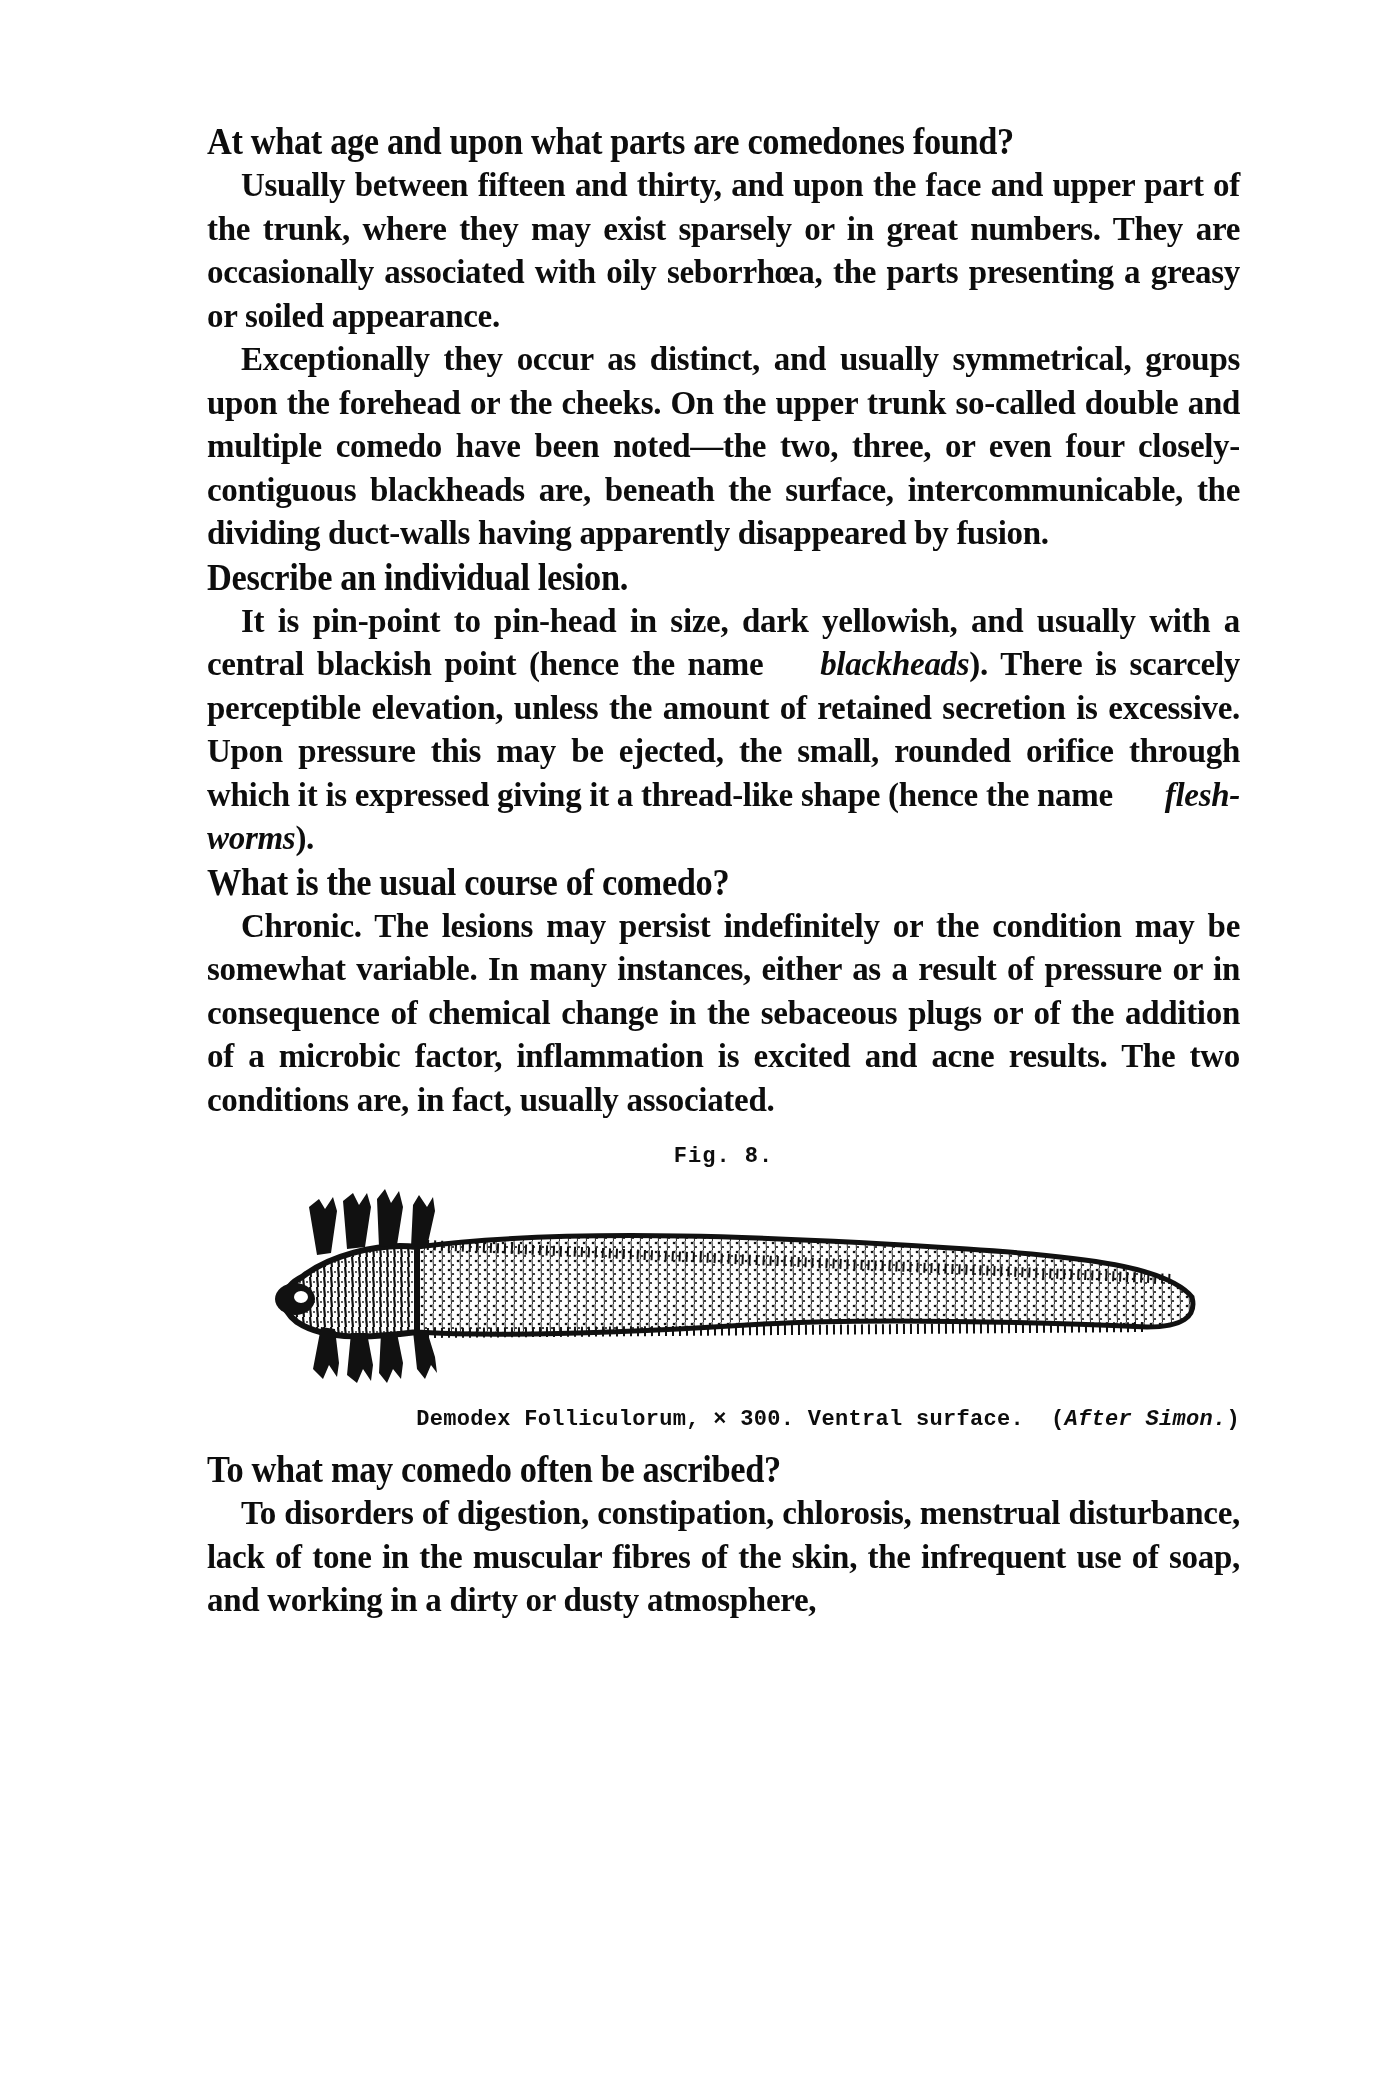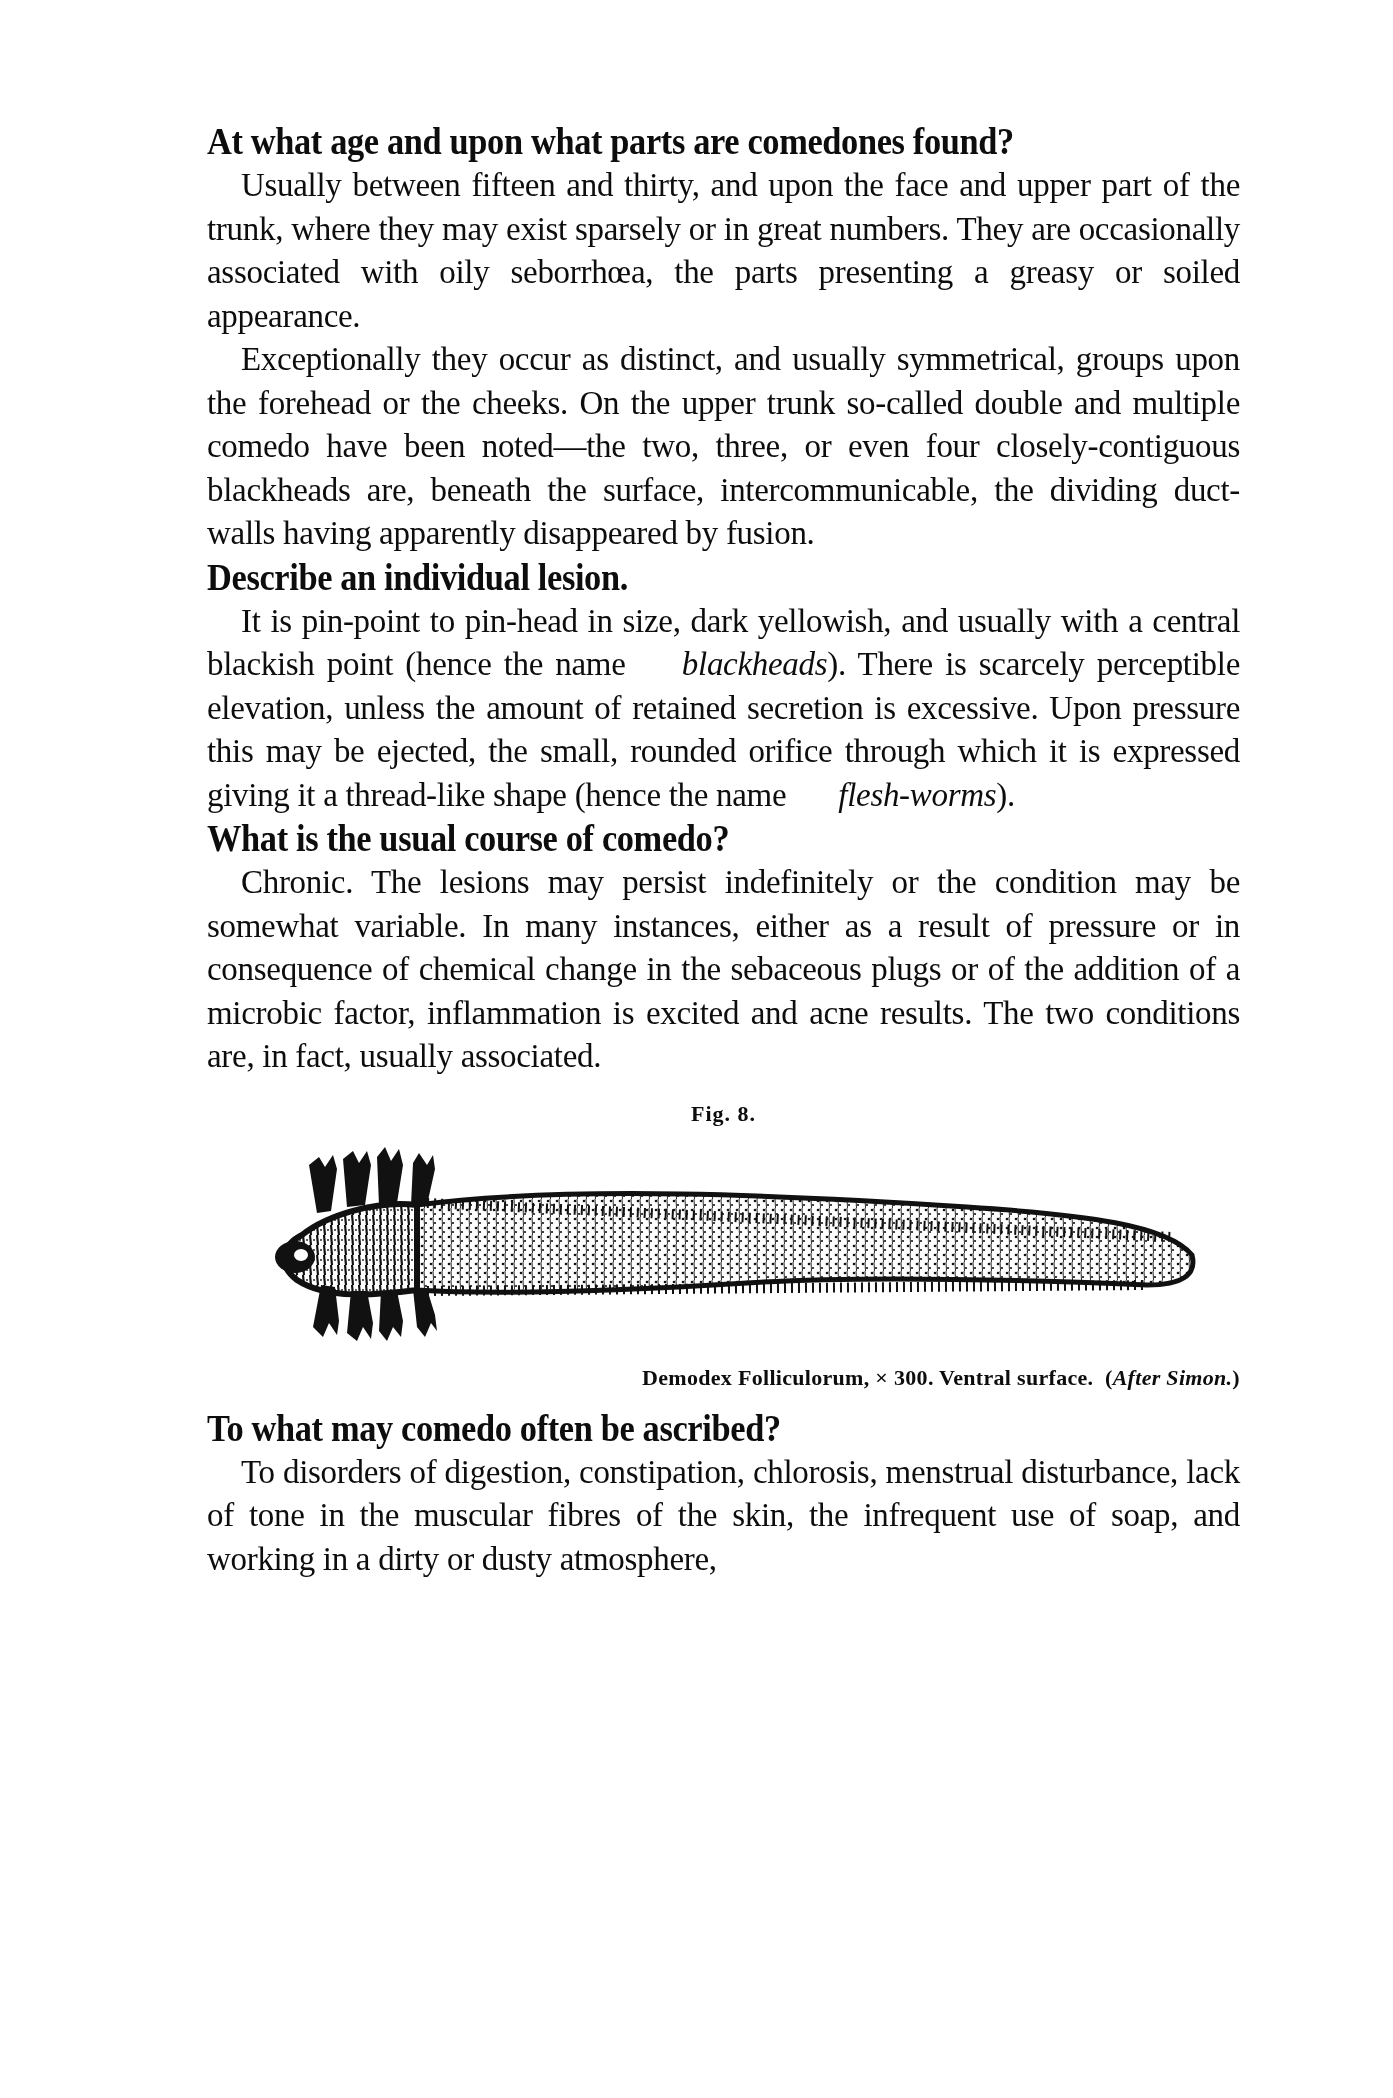--- a/index.html
+++ b/index.html
@@ -51,20 +51,21 @@
     white-space: nowrap;
   }
   p.answer {
     margin: 0;
     font-size: 33px;
     line-height: 43.5px;
     text-align: justify;
     text-indent: 34px;
     letter-spacing: -0.3px;
     hyphens: none;
+    font-weight: bold;
   }
   p.answer em { font-style: italic; margin-left: 44px; }
   .q1 { margin-top: 6px; }
   .q2 { margin-top: 18px; }
   .q3 { margin-top: 22px; }
   .q4 { margin-top: 32px; }
 
   .figure {
     margin-top: 22px;
     text-align: center;
@@ -105,21 +106,21 @@
   <section>
     <h2 class="question q2">Describe an individual lesion.</h2>
     <p class="answer"><span>It is pin-point to pin-head in size, dark yellowish, and usually with a central blackish point (hence the name </span><em>blackheads</em><span>). There is scarcely perceptible elevation, unless the amount of retained secretion is excessive. Upon pressure this may be ejected, the small, rounded orifice through which it is expressed giving it a thread-like shape (hence the name </span><em>flesh-worms</em><span>).</span></p>
   </section>
 
   <section>
     <h2 class="question q3">What is the usual course of comedo?</h2>
     <p class="answer">Chronic. The lesions may persist indefinitely or the condition may be somewhat variable. In many instances, either as a result of pressure or in consequence of chemical change in the sebaceous plugs or of the addition of a microbic factor, inflammation is excited and acne results. The two conditions are, in fact, usually associated.</p>
   </section>
 
-  <figure class="figure" style="margin-left:0;margin-right:0;">
+  <figure class="figure" style="margin-left:0;margin-right:0;font-family:Liberation Mono, monospace;">
     <div class="fig-label">Fig. 8.</div>
     <svg class="fig-art" viewBox="0 0 930 200">
       <defs>
         <pattern id="hatch" width="7" height="10" patternUnits="userSpaceOnUse">
           <rect width="7" height="10" fill="#ffffff"></rect>
           <line x1="1" y1="0" x2="2" y2="10" stroke="#111" stroke-width="2.2"></line>
           <circle cx="5" cy="5" r="0.9" fill="#111"></circle>
         </pattern>
         <pattern id="stipple" width="9" height="9" patternUnits="userSpaceOnUse">
           <rect width="9" height="9" fill="#ffffff"></rect>

